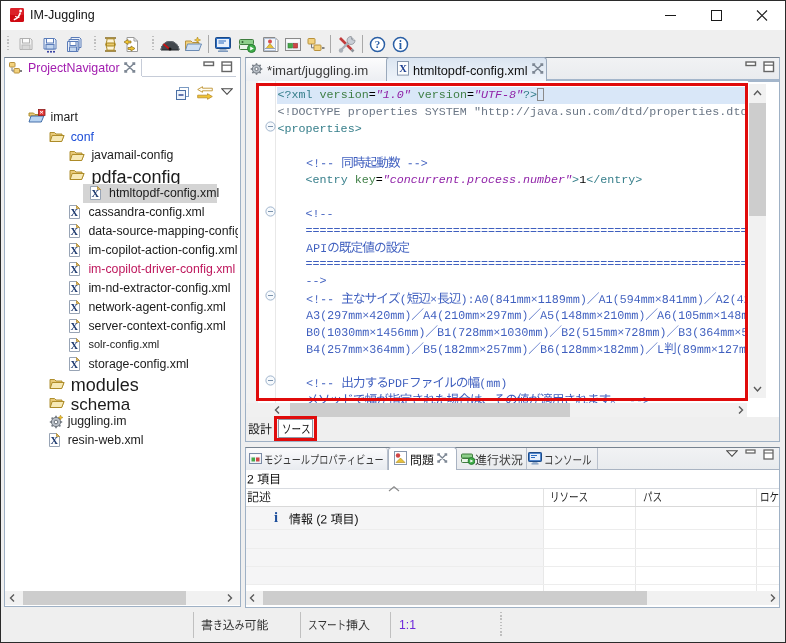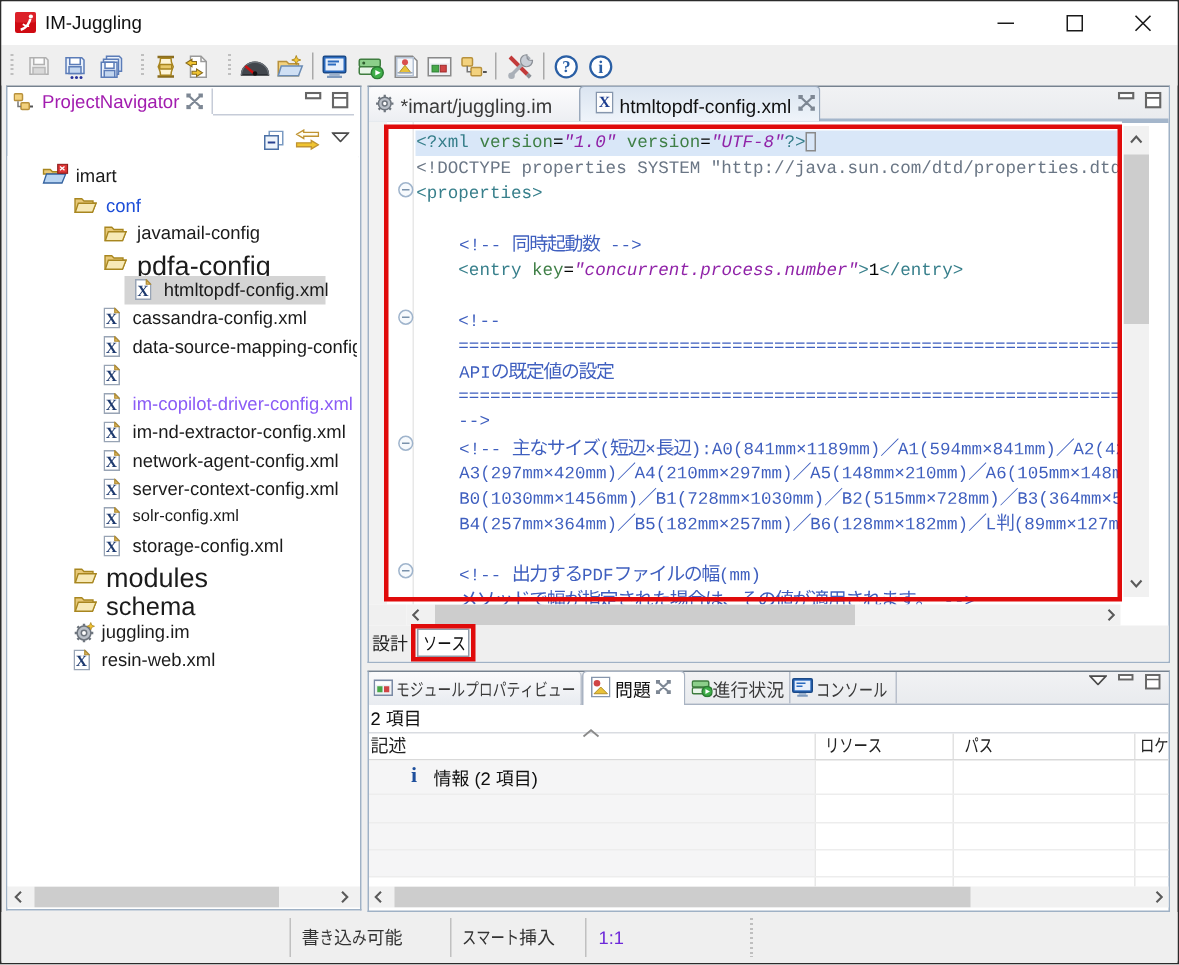--- a/index.html
+++ b/index.html
@@ -193,26 +193,27 @@
       <path d="M0.5 0.5 H7.5 L10.5 3.5 V13.5 H0.5 Z" fill="#fff" stroke="#98a4b5"></path>
       <path d="M7.5 0.5 L10.5 3.5 H7.5 Z" fill="#e0b75e" stroke="#b08c33" stroke-width="0.8"></path>
       <text x="5.3" y="11" text-anchor="middle" font-family="Liberation Serif" font-size="10.5" font-weight="bold" fill="#1e3a6f">X</text>
     </svg>
 <div class="abs" style="left:83.4px;top:119.5px;font-size:12.3px;color:#1b1b1b;white-space:pre">data-source-mapping-config.xml</div>
 <svg class="abs" style="left:64.4px;top:138.5px" width="11" height="14" viewBox="0 0 11 14">
       <path d="M0.5 0.5 H7.5 L10.5 3.5 V13.5 H0.5 Z" fill="#fff" stroke="#98a4b5"></path>
       <path d="M7.5 0.5 L10.5 3.5 H7.5 Z" fill="#e0b75e" stroke="#b08c33" stroke-width="0.8"></path>
       <text x="5.3" y="11" text-anchor="middle" font-family="Liberation Serif" font-size="10.5" font-weight="bold" fill="#1e3a6f">X</text>
     </svg>
+<div class="abs" style="left:83.4px;top:138.5px;font-size:12.3px;color:#1b1b1b;white-space:pre">im-copilot-action-config.xml</div>
 <svg class="abs" style="left:64.4px;top:157.5px" width="11" height="14" viewBox="0 0 11 14">
       <path d="M0.5 0.5 H7.5 L10.5 3.5 V13.5 H0.5 Z" fill="#fff" stroke="#98a4b5"></path>
       <path d="M7.5 0.5 L10.5 3.5 H7.5 Z" fill="#e0b75e" stroke="#b08c33" stroke-width="0.8"></path>
       <text x="5.3" y="11" text-anchor="middle" font-family="Liberation Serif" font-size="10.5" font-weight="bold" fill="#1e3a6f">X</text>
     </svg>
-<div class="abs" style="left:83.4px;top:157.5px;font-size:12.3px;color:#8b5cf6;white-space:pre">im-copilot-driver-config.xml</div>
+<div class="abs" style="left:83.4px;top:157.5px;font-size:12.3px;color:#be185d;white-space:pre">im-copilot-driver-config.xml</div>
 <svg class="abs" style="left:64.4px;top:176.5px" width="11" height="14" viewBox="0 0 11 14">
       <path d="M0.5 0.5 H7.5 L10.5 3.5 V13.5 H0.5 Z" fill="#fff" stroke="#98a4b5"></path>
       <path d="M7.5 0.5 L10.5 3.5 H7.5 Z" fill="#e0b75e" stroke="#b08c33" stroke-width="0.8"></path>
       <text x="5.3" y="11" text-anchor="middle" font-family="Liberation Serif" font-size="10.5" font-weight="bold" fill="#1e3a6f">X</text>
     </svg>
 <div class="abs" style="left:83.4px;top:176.5px;font-size:12.3px;color:#1b1b1b;white-space:pre">im-nd-extractor-config.xml</div>
 <svg class="abs" style="left:64.4px;top:195.5px" width="11" height="14" viewBox="0 0 11 14">
       <path d="M0.5 0.5 H7.5 L10.5 3.5 V13.5 H0.5 Z" fill="#fff" stroke="#98a4b5"></path>
       <path d="M7.5 0.5 L10.5 3.5 H7.5 Z" fill="#e0b75e" stroke="#b08c33" stroke-width="0.8"></path>
       <text x="5.3" y="11" text-anchor="middle" font-family="Liberation Serif" font-size="10.5" font-weight="bold" fill="#1e3a6f">X</text>

